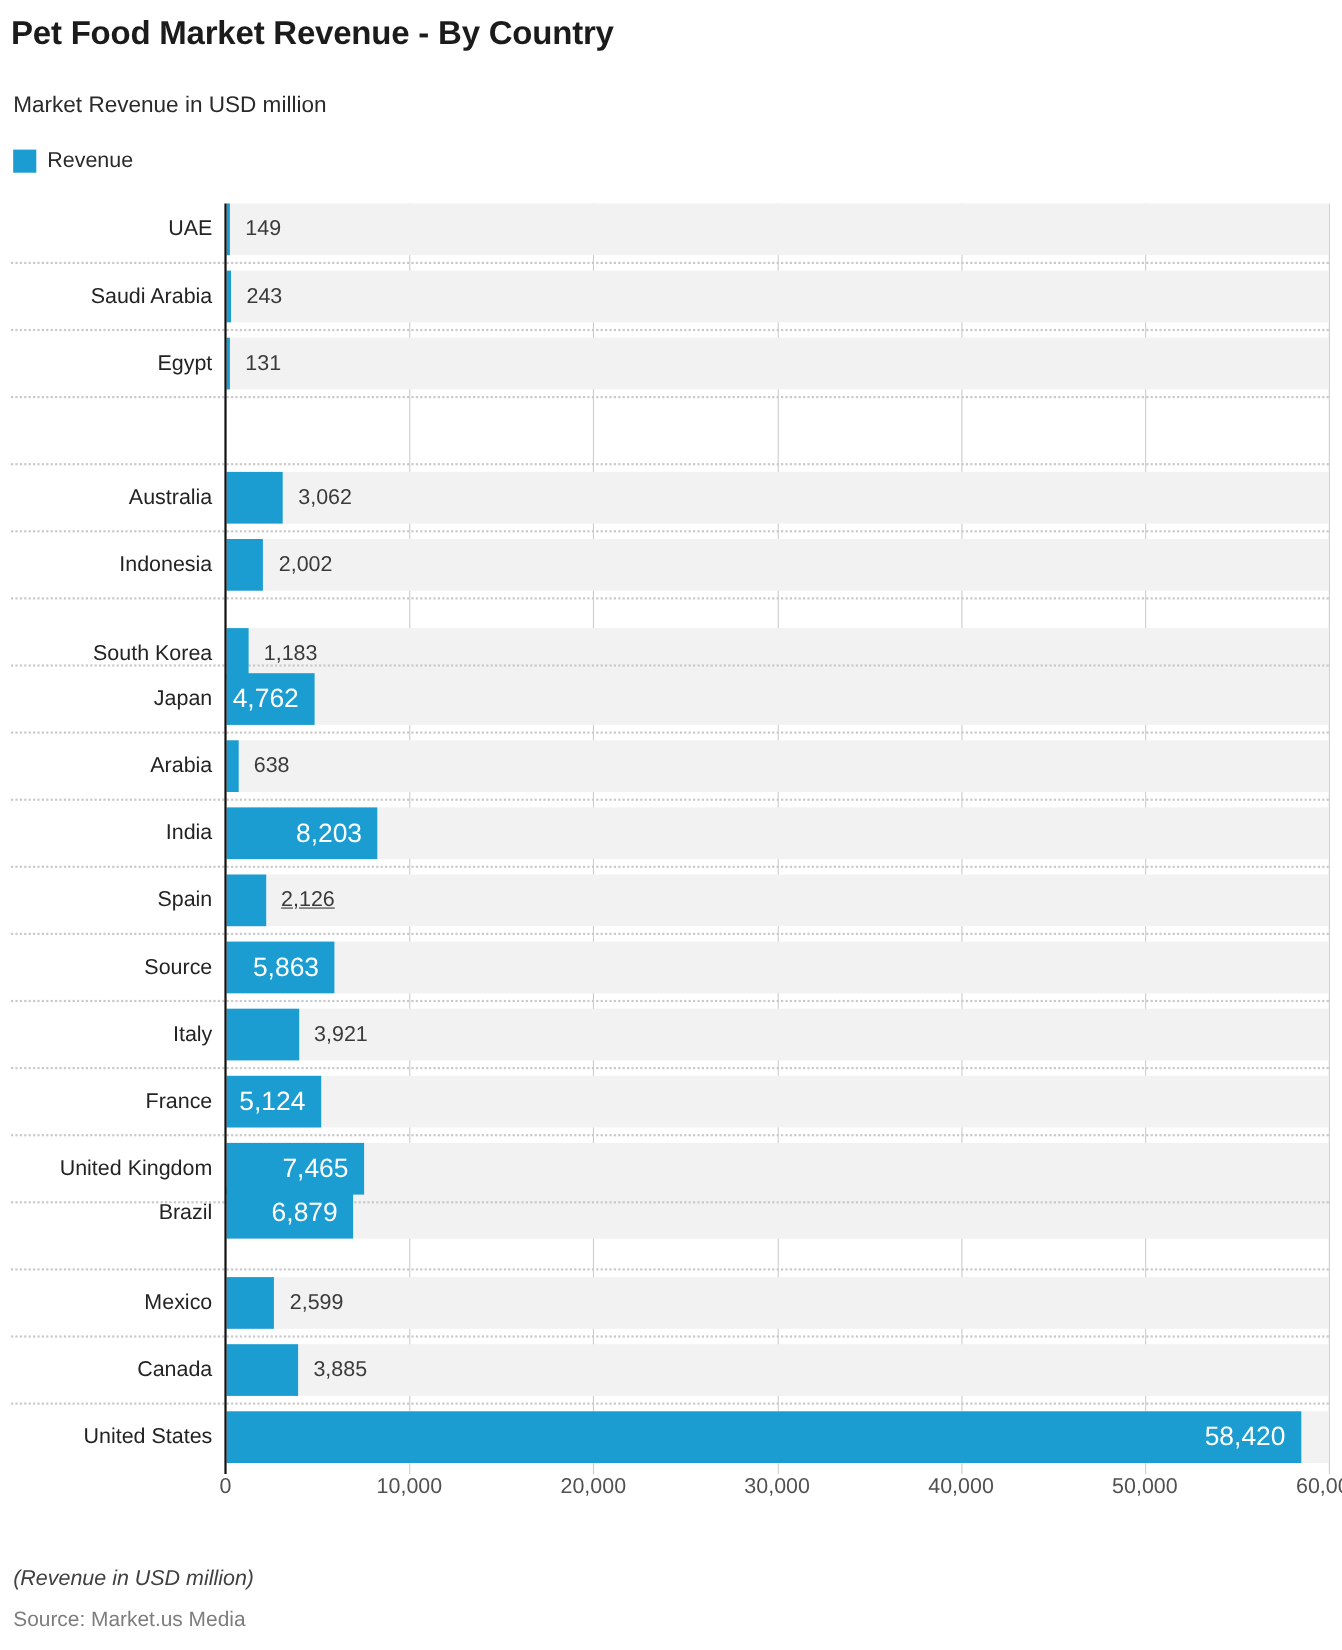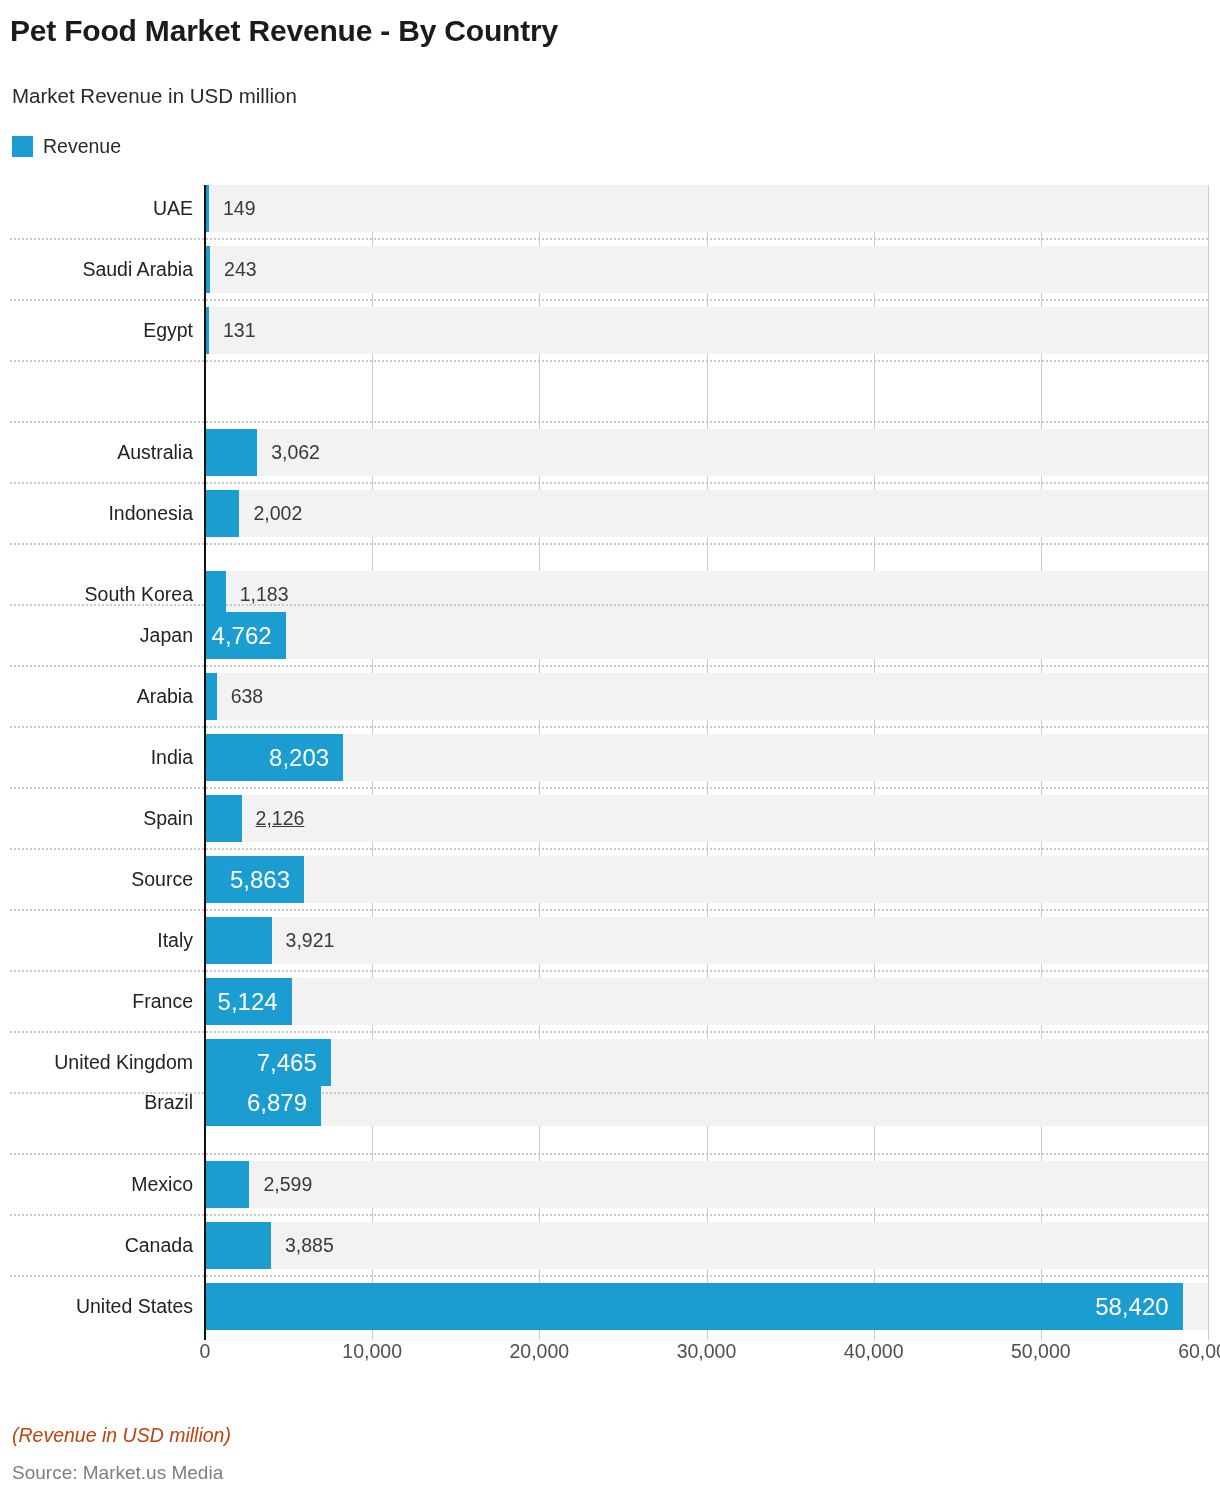--- a/index.html
+++ b/index.html
@@ -176,21 +176,21 @@
     transform: translateX(-50%);
   }
 
   
   #footer-note {
     position: absolute;
     left: 12px;
     top: 1424px;
     font-size: 19.5px;
     font-style: italic;
-    color: #c2410c;
+    color: #404040;
     white-space: nowrap;
   }
   #footer-source {
     position: absolute;
     left: 12px;
     top: 1462px;
     font-size: 19px;
     color: #7d7d7d;
     white-space: nowrap;
   }

